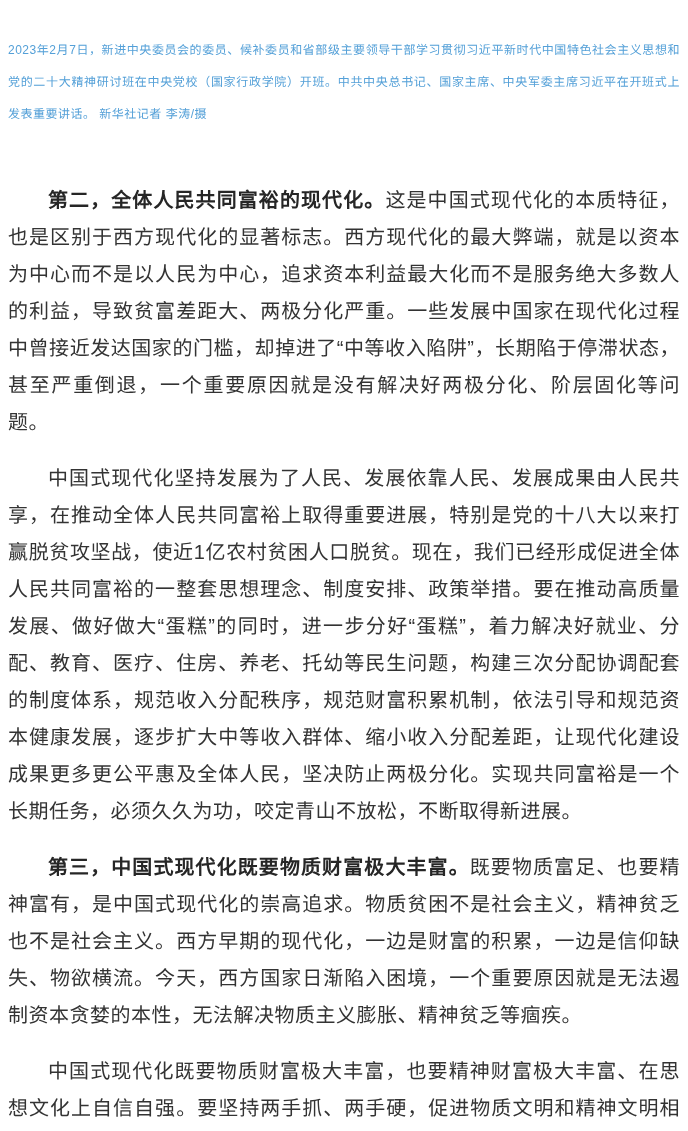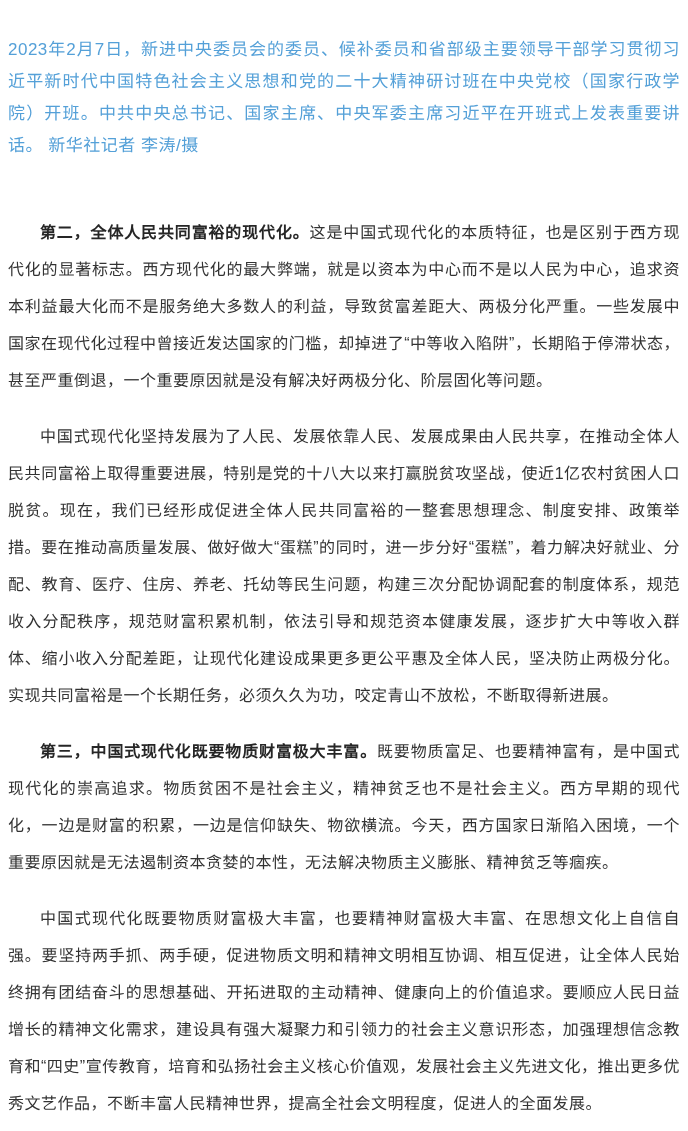--- a/index.html
+++ b/index.html
@@ -14,31 +14,31 @@
     box-sizing: border-box;
     margin: 0 auto;
     background: var(--page-bg, #ffffff);
     padding: 34px 8px 40px 8px;
     font-family: "Liberation Sans", "DejaVu Sans", sans-serif;
     overflow: hidden;
   }
   .caption {
     margin: 0 0 52px 0;
     color: var(--caption-color, #54a0d8);
-    font-size: 17px;
+    font-size: 12px;
     line-height: 32px;
     text-align: justify;
     letter-spacing: 0.5px;
   }
   .article {
     color: var(--text-color, #333333);
   }
   .para {
     margin: 0 0 19px 0;
-    font-size: 16px;
+    font-size: 20px;
     line-height: 37px;
     text-indent: 2em;
     text-align: justify;
     letter-spacing: 0.5px;
   }
   .para strong {
     font-weight: bold;
     color: var(--lead-color, #262626);
   }
 </style>

